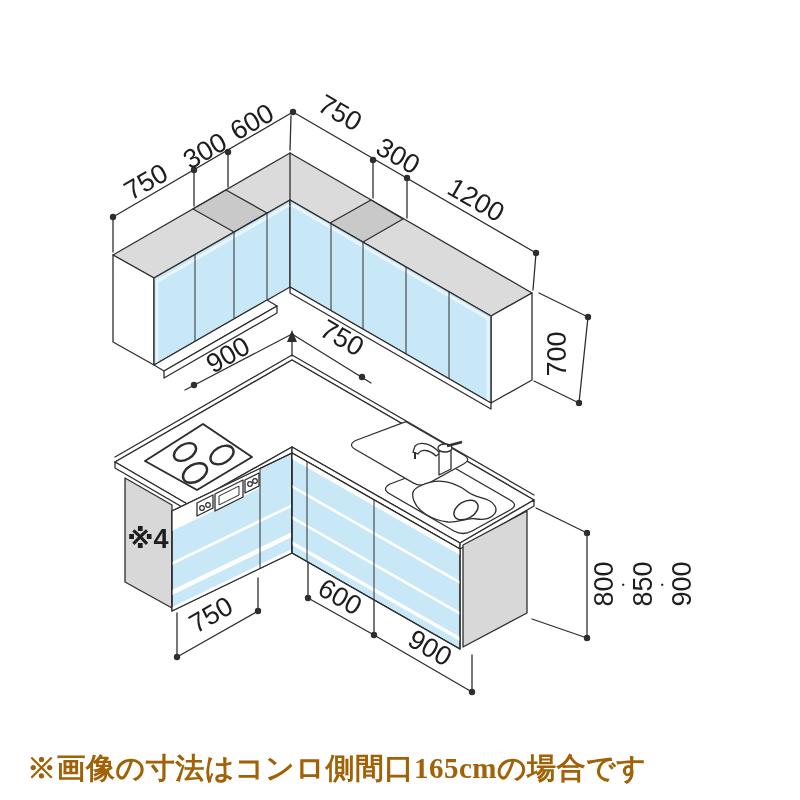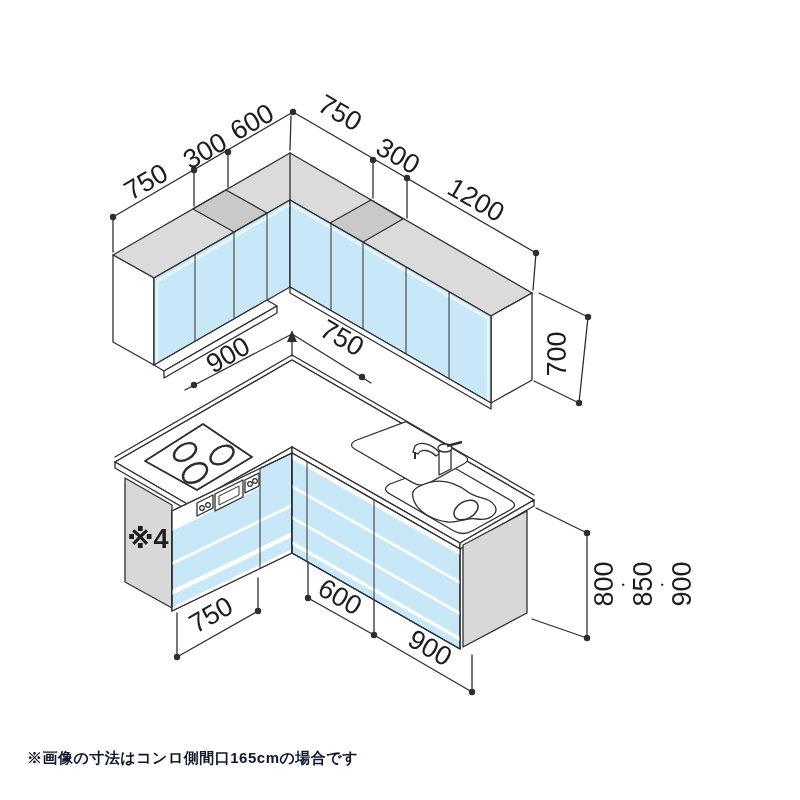--- a/index.html
+++ b/index.html
@@ -13,22 +13,22 @@
   .blue{fill:#c8e8f8;}
   .gray{fill:#dbdbdb;}
   .gray2{fill:#c9c9c9;}
   .gray3{fill:#d8d8d8;}
   .dot{fill:#2e2e2e;stroke:none;}
   .dim{font-family:"Liberation Sans","DejaVu Sans",sans-serif;font-size:27px;font-weight:500;
        fill:#1d1d1d;text-anchor:middle;dominant-baseline:central;}
   .dim-sep{font-size:15px;}
   .note{font-size:27px;font-weight:600;}
   .caption{position:absolute;left:27px;top:749px;width:760px;
-           font-size:15px;font-weight:700;color:#0f172a;letter-spacing:0.5px;
-           font-family:Liberation Sans, sans-serif;}
+           font-size:29px;font-weight:700;color:#a16207;letter-spacing:0.5px;
+           font-family:Liberation Serif, serif;}
 </style>
 </head>
 <body>
 
 <div class="stage">
 <svg width="800" height="800" viewBox="0 0 800 800">
 
   <g>
 
     <polygon class="face gray" points="290,153 113,255 154,278 290,200 491,316 532,293"></polygon>

